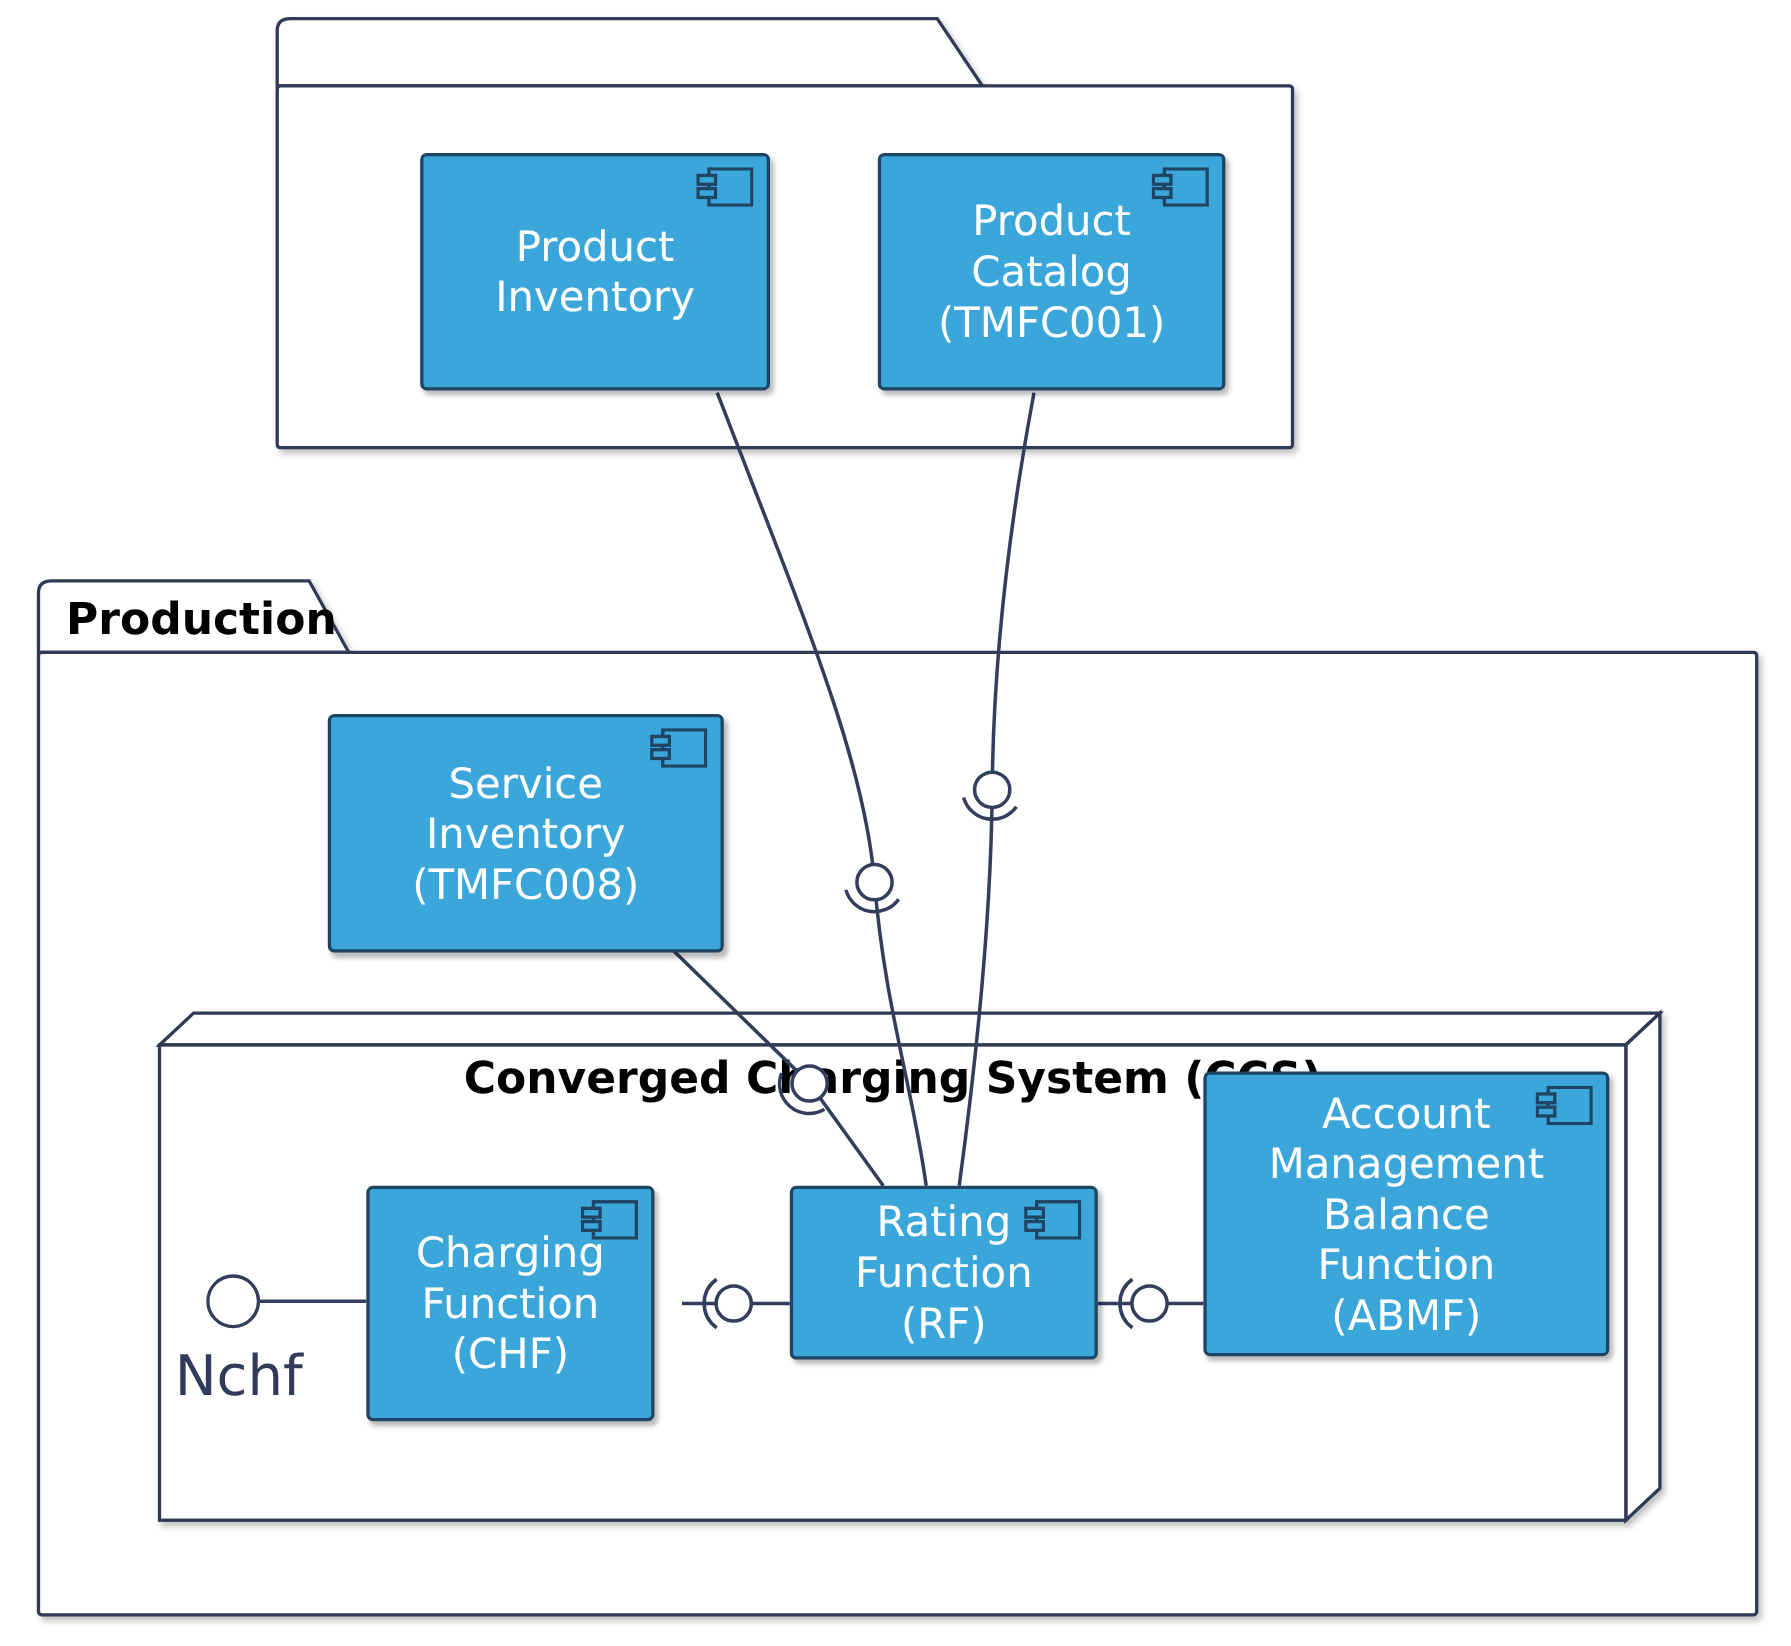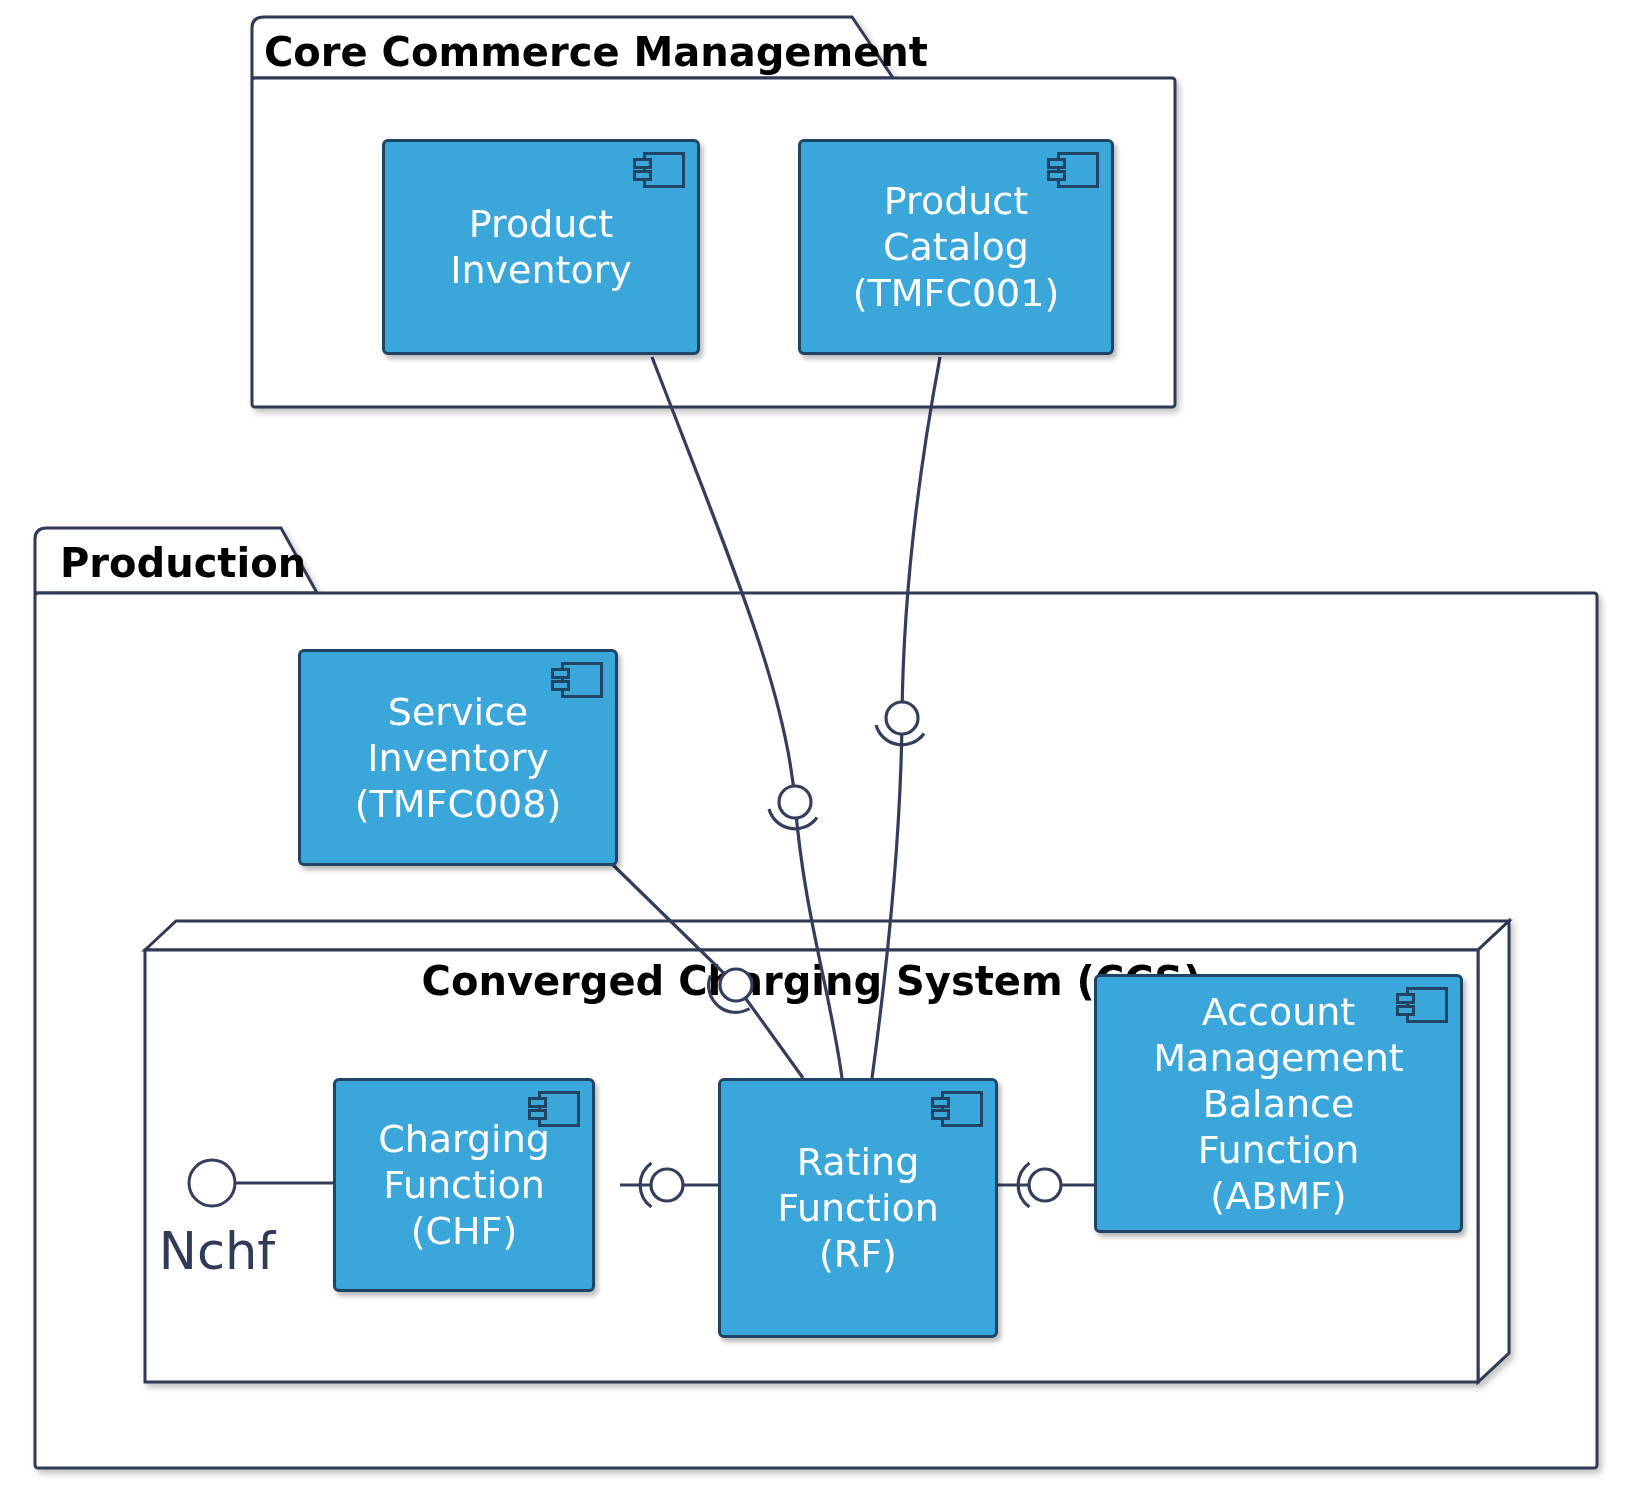--- a/index.html
+++ b/index.html
@@ -55,21 +55,20 @@
       <rect class="pkg-shape" x="35" y="593" width="1562" height="875" rx="3"></rect>
     </g>
 
     <g class="pkg-shadow">
       <path class="node-shape" d="M145,950 L176,921 L1509,921 L1478,950 Z"></path>
       <path class="node-shape" d="M1478,950 L1509,921 L1509,1353 L1478,1382 Z"></path>
       <rect class="node-shape" x="145" y="950" width="1333" height="432"></rect>
     </g>
   </svg>
 
-  <div class="title" style="left:264px;top:29px;">Core Commerce Management</div>
   <div class="title" style="left:60px;top:540px;">Production</div>
   <div class="node-title" style="left:145px;top:958px;width:1333px;">Converged Charging System (CCS)</div>
 
   <svg id="connector-layer" class="layer">
 
     <path class="conn" d="M652,357 C730,560 786,690 795,802 S830,990 842,1078"></path>
     <path class="conn" d="M817,817.5 A27,27 0 0 1 769,809"></path>
     <circle class="ball" cx="795" cy="802" r="16"></circle>
 
     <path class="conn" d="M940,357 C917,480 903,600 902,718 S886,975 872,1078"></path>
@@ -114,21 +113,21 @@
         <rect class="icon-tab" x="1.5" y="19.5" width="16" height="8"></rect>
       </svg>
     </span>
     <div class="comp-label">
       <div>Product</div>
       <div>Catalog</div>
       <div>(TMFC001)</div>
     </div>
   </div>
 
-  <div class="component" style="left:298px;top:649px;width:320px;height:217px;">
+  <div class="component" style="left:298px;top:649px;width:360px;height:217px;">
     <span class="comp-icon">
       <svg viewBox="0 0 52 36">
         <rect class="icon-main" x="11.5" y="1.5" width="39" height="33"></rect>
         <rect class="icon-tab" x="1.5" y="7.5" width="16" height="8"></rect>
         <rect class="icon-tab" x="1.5" y="19.5" width="16" height="8"></rect>
       </svg>
     </span>
     <div class="comp-label">
       <div>Service</div>
       <div>Inventory</div>
@@ -144,21 +143,21 @@
         <rect class="icon-tab" x="1.5" y="19.5" width="16" height="8"></rect>
       </svg>
     </span>
     <div class="comp-label">
       <div>Charging</div>
       <div>Function</div>
       <div>(CHF)</div>
     </div>
   </div>
 
-  <div class="component" style="left:718px;top:1078px;width:280px;height:260px;">
+  <div class="component" style="left:718px;top:1078px;width:280px;height:158px;">
     <span class="comp-icon">
       <svg viewBox="0 0 52 36">
         <rect class="icon-main" x="11.5" y="1.5" width="39" height="33"></rect>
         <rect class="icon-tab" x="1.5" y="7.5" width="16" height="8"></rect>
         <rect class="icon-tab" x="1.5" y="19.5" width="16" height="8"></rect>
       </svg>
     </span>
     <div class="comp-label">
       <div>Rating</div>
       <div>Function</div>

